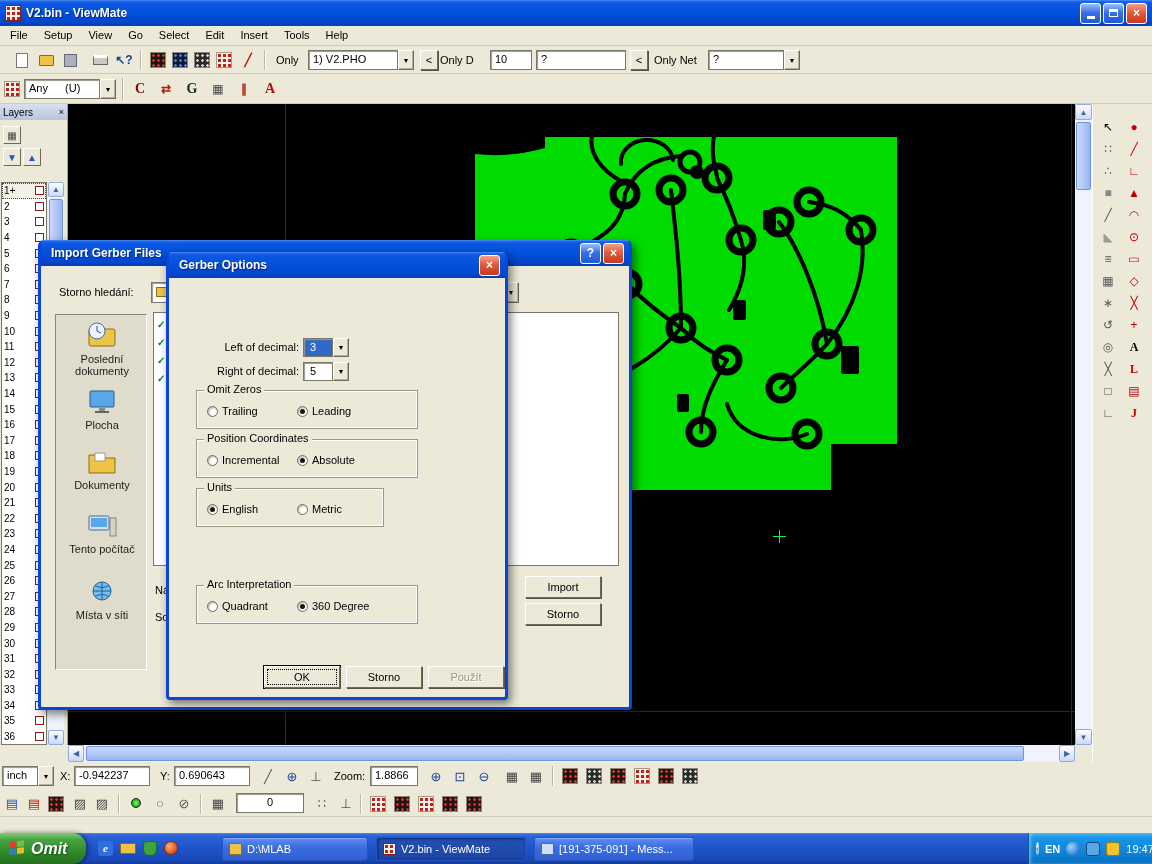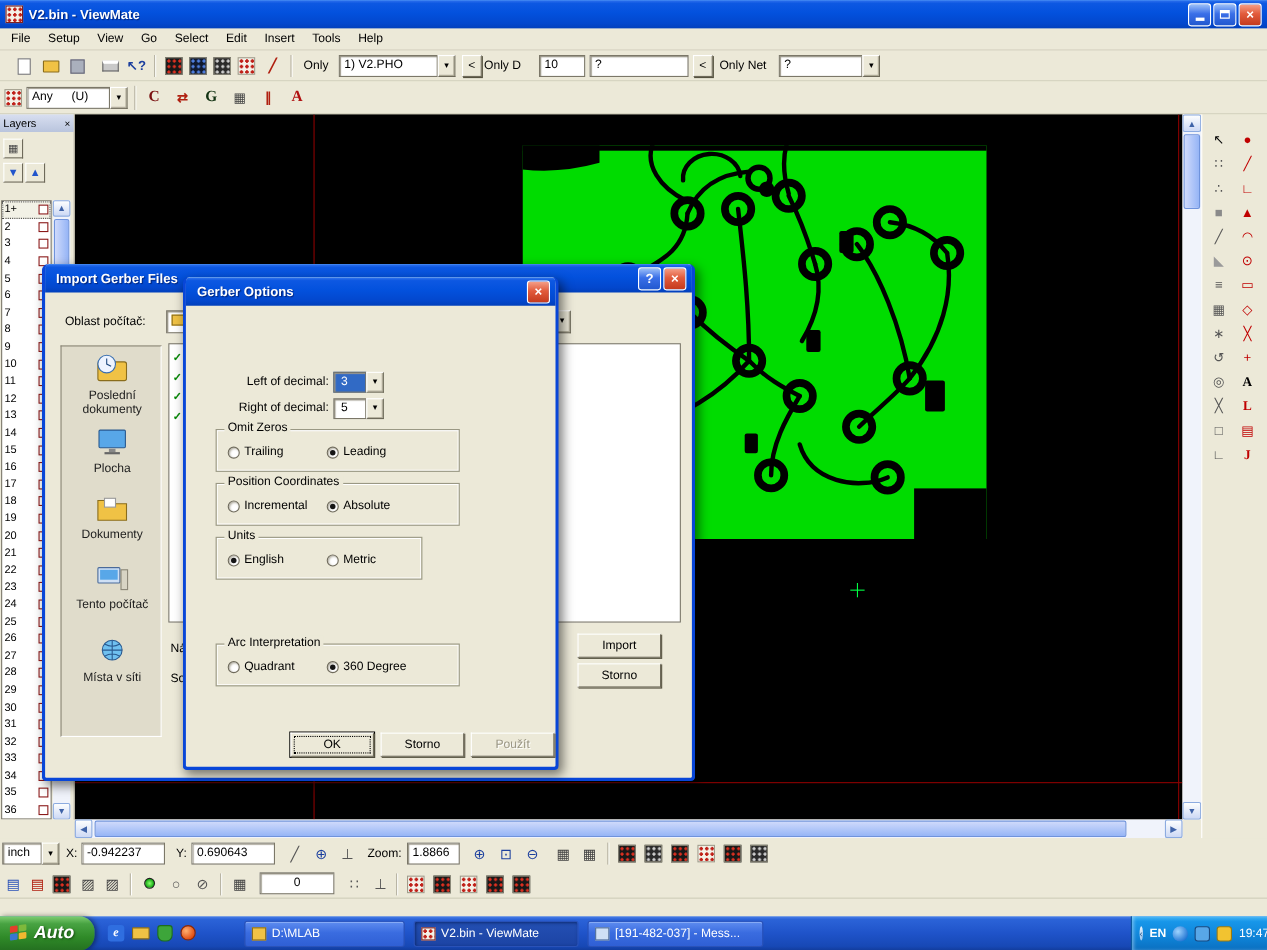--- a/index.html
+++ b/index.html
@@ -546,21 +546,21 @@
       </div>
   </div>
 
   <div class="dlg" style="left:38px;top:240px;width:594px;height:470px;z-index:30;">
     <div class="xptitle">
       <span class="ttext">Import Gerber Files</span>
       <span style="flex:1"></span>
       <span class="winbtn">?</span>
       <span class="winbtn close">×</span>
     </div>
-    <div class="statlabel" style="left:18px;top:46px;">Oblast počítač:</div>
+    <div class="statlabel" style="left:18px;top:46px;">Storno hledání:</div>
     <div class="field" style="left:110px;top:42px;width:352px;height:21px;">
       <span style="display:inline-block;width:14px;height:10px;background:#f0c245;border:1px solid #8a6d1c;vertical-align:middle;"></span>
     </div>
     <div class="cbtn" style="left:462px;top:42px;height:21px;">▼</div>
     <div class="places" style="left:14px;top:74px;width:92px;height:356px;">
       <div class="place" style="left:1px;top:6px;">
         <svg class="picon" width="30" height="28" viewBox="0 0 30 28">
           <rect x="2" y="8" width="26" height="17" rx="2" fill="#f0c245" stroke="#8a6d1c"></rect>
           <circle cx="10" cy="10" r="8" fill="#eef4ff" stroke="#3a6fb0"></circle>
           <path d="M10,5 V10 L14,12" stroke="#204a80" fill="none"></path>
@@ -681,39 +681,39 @@
   </div>
 
   <div id="taskbar">
     <div class="startbtn">
       <span class="flag">
         <i style="background:#e33e2b;"></i>
           <i style="background:#7eb93c;"></i>
         <i style="background:#3a76d2;"></i>
           <i style="background:#f2b830;"></i>
       </span>
-      <span>Auto</span>
+      <span>Omit</span>
     </div>
     <div class="abs" style="left:98px;top:8px;width:15px;height:15px;border-radius:3px;background:#2f6ee0;color:#fff;
       font-family:'Liberation Serif',serif;font-style:italic;font-weight:bold;text-align:center;line-height:15px;">e</div>
     <div class="abs" style="left:120px;top:10px;width:16px;height:11px;background:#f0c245;border:1px solid #8a6d1c;border-radius:1px;"></div>
     <div class="abs" style="left:143px;top:8px;width:14px;height:15px;background:#3da53a;border-radius:3px 3px 6px 6px;border:1px solid #1d6d1d;"></div>
     <div class="abs" style="left:164px;top:8px;width:14px;height:14px;border-radius:50%;background:radial-gradient(circle at 35% 35%,#ffb070,#e04a10 75%);border:1px solid #902800;"></div>
 
     <div class="taskbtn" style="left:222px;width:146px;">
       <span class="tbt-icon" style="background:#f0c245;border:1px solid #8a6d1c;"></span>
       <span>D:\MLAB</span>
     </div>
     <div class="taskbtn active" style="left:376px;width:150px;">
       <span class="tbt-icon patD" style="border:1px solid #7c2020;"></span>
       <span>V2.bin - ViewMate</span>
     </div>
     <div class="taskbtn" style="left:534px;width:160px;">
       <span class="tbt-icon" style="background:#cfe0f5;border:1px solid #4a6a9a;"></span>
-      <span>[191-482-037] - Mess...</span>
+      <span>[191-375-091] - Mess...</span>
     </div>
 
     <div id="tray">
       <span style="width:13px;height:13px;border-radius:50%;background:linear-gradient(180deg,#eaf4fe,#9cc6ee);color:#2a5a90;
         font-size:9px;display:flex;align-items:center;justify-content:center;">‹</span>
       <span style="font-weight:bold;">EN</span>
       <span class="trayicon" style="border-radius:50%;background:radial-gradient(circle at 35% 35%,#9fd4ff,#1a6fd0 80%);"></span>
       <span class="trayicon" style="background:#58a7e8;border:1px solid #1a4a80;"></span>
       <span class="trayicon" style="background:#f2c330;border:1px solid #9a7a10;"></span>
       <span>19:47</span>

